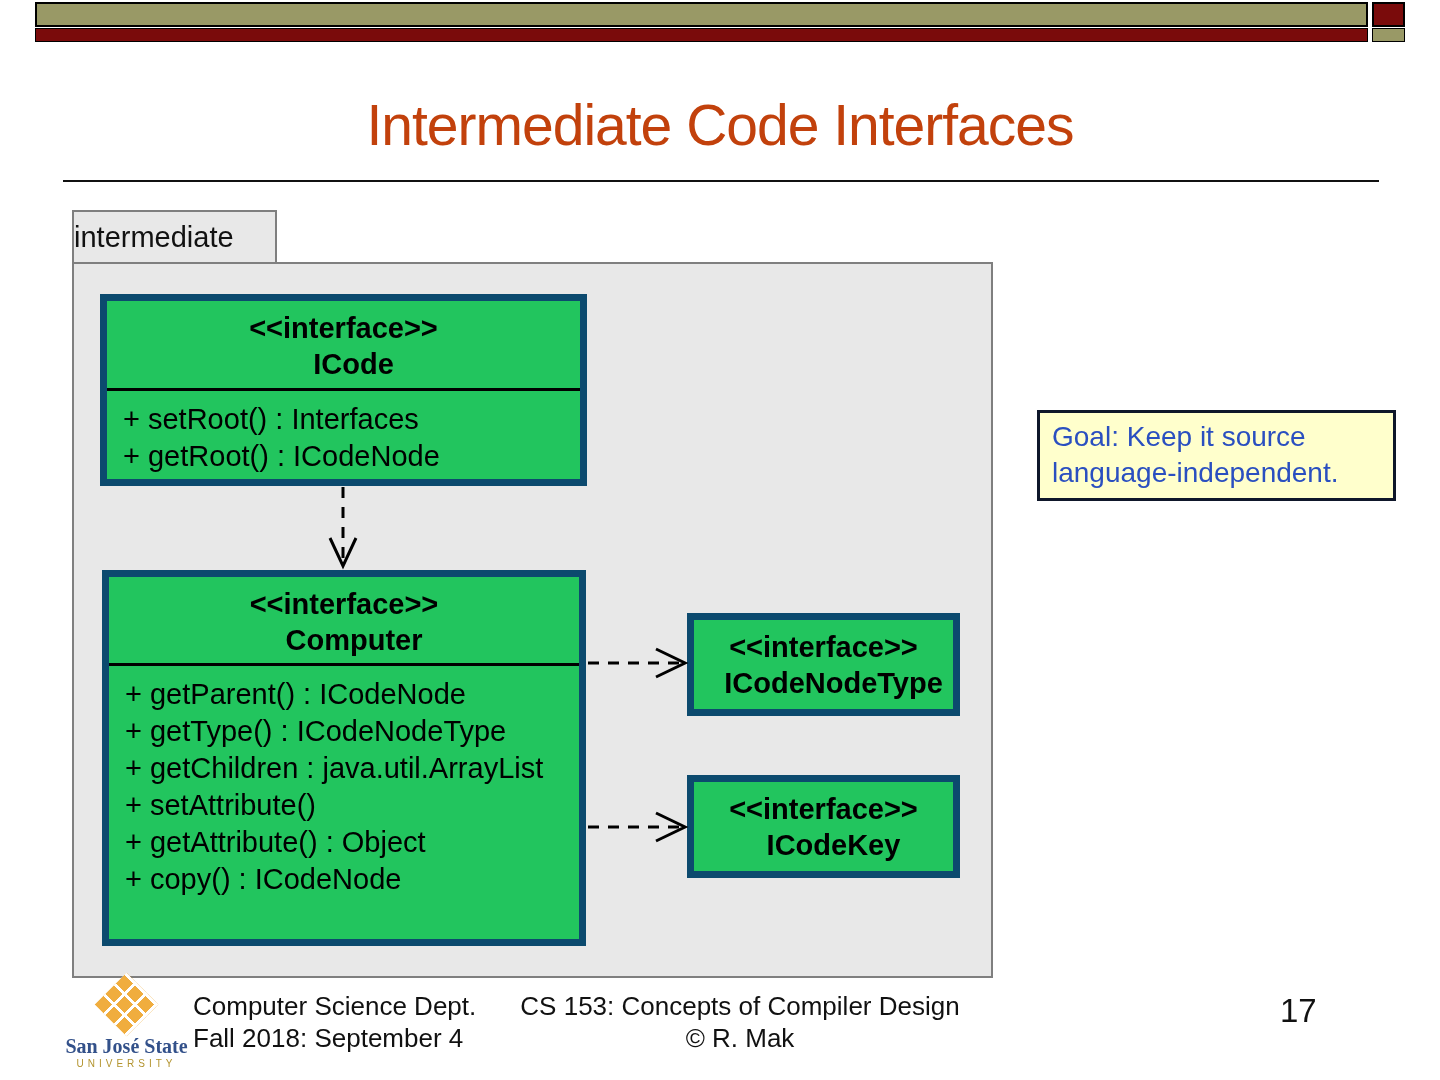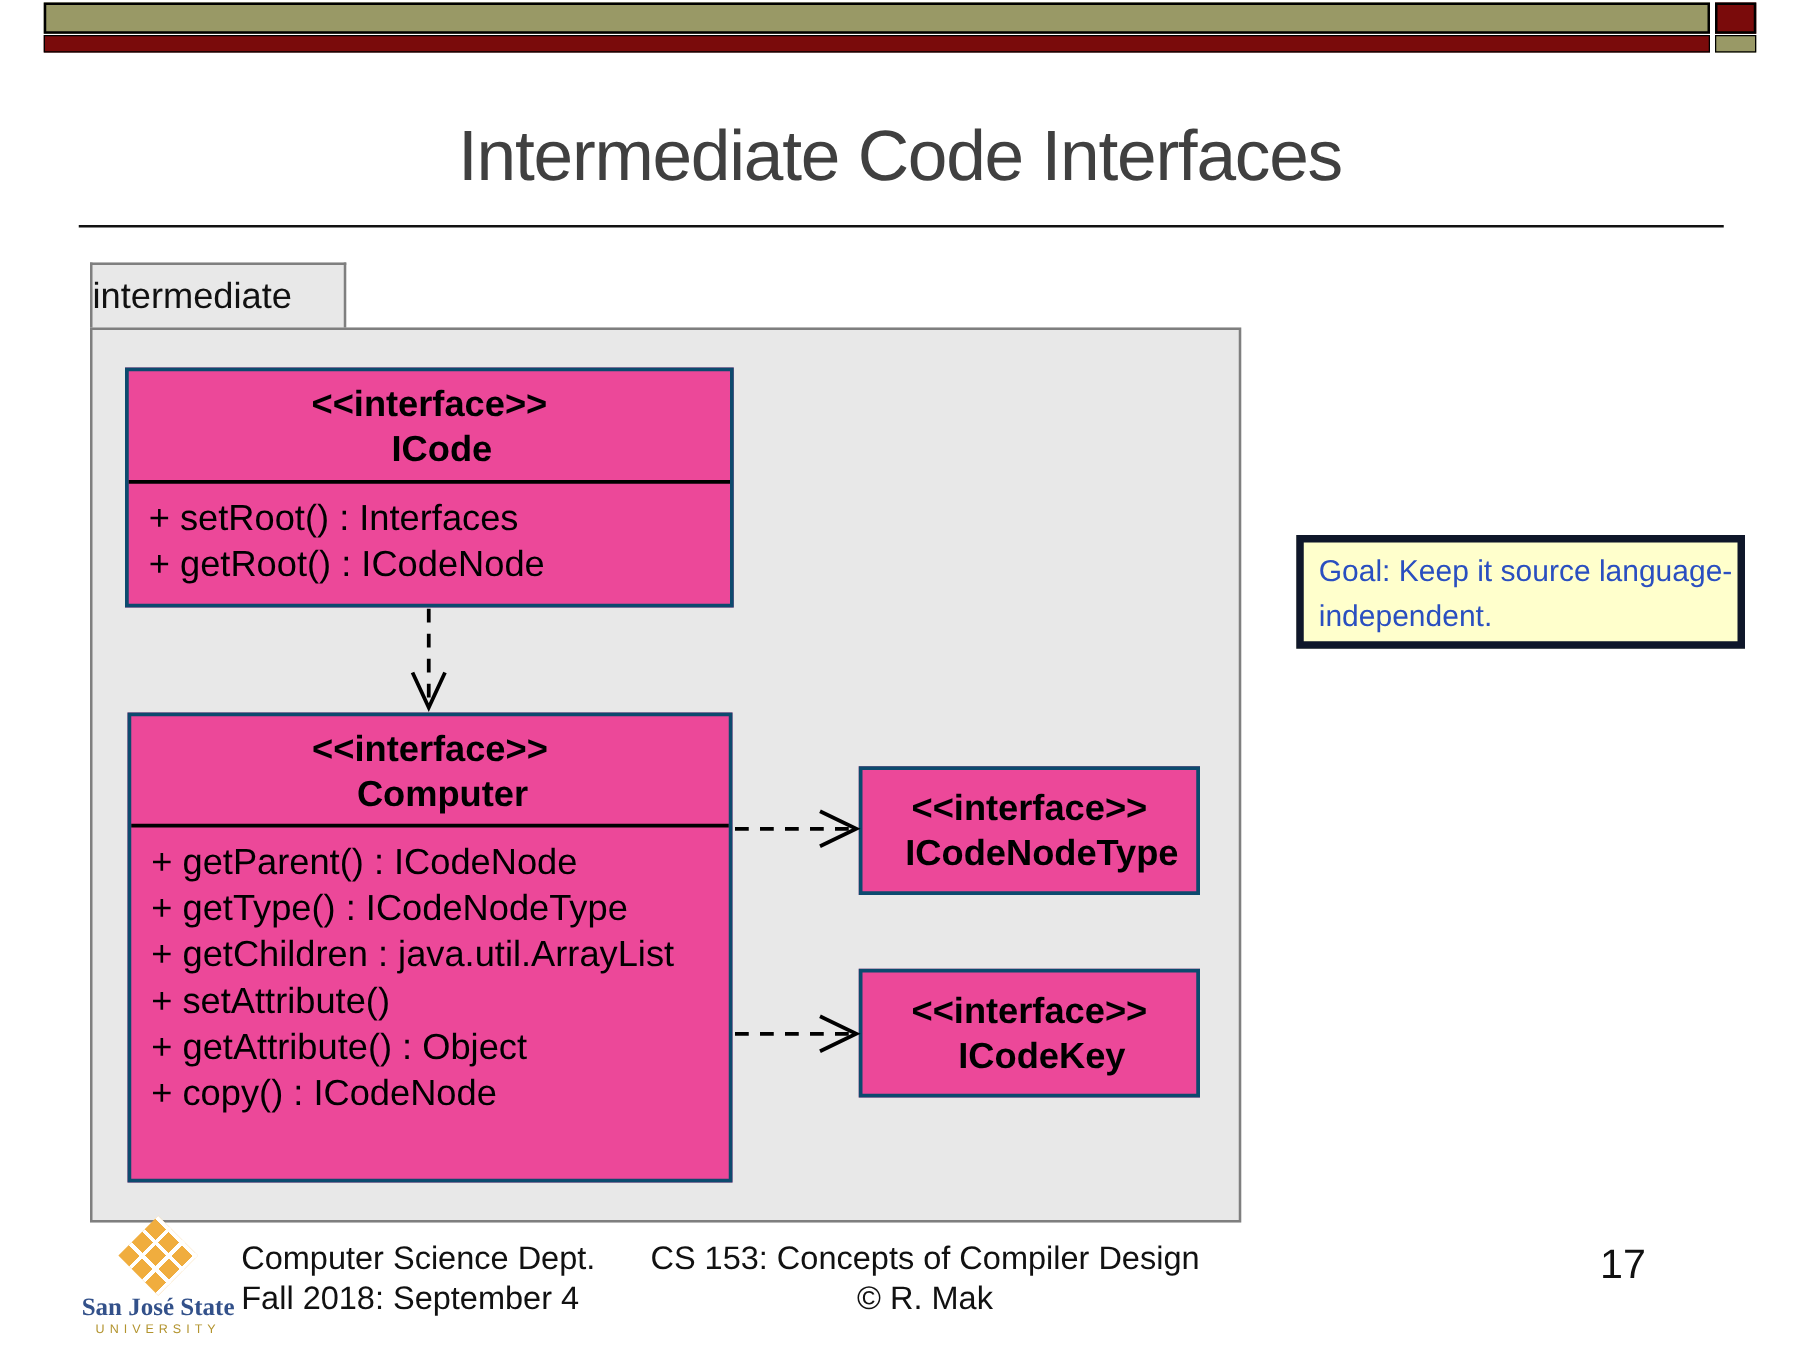--- a/index.html
+++ b/index.html
@@ -27,42 +27,42 @@
   .sq-olive {
     position:absolute; left:1372px; top:28px; width:33px; height:14px;
     background:#999966; border:1px solid #000;
   }
 
   
   .slide-title {
     position:absolute; left:0; top:92px; width:1440px;
     text-align:center;
     font-size:57px; letter-spacing:-1px;
-    color:#404040;
+    color:#c2410c;
   }
   .title-rule {
     position:absolute; left:63px; top:180px; width:1316px; height:0;
     border-top:2px solid #111;
   }
 
   
   .pkg-tab {
     position:absolute; left:72px; top:210px; width:205px; height:53px;
     background:#e8e8e8; border:2px solid #7f7f7f; border-bottom:none;
     display:flex; align-items:center; 
     font-size:29px; color:#111;
   }
   .pkg-body {
     position:absolute; left:72px; top:262px; width:921px; height:716px;
     background:#e8e8e8; border:2px solid #7f7f7f;
   }
 
   
   .uml-box {
-    position:absolute; background:#ec4899; border:3px solid #0c4a6e;
+    position:absolute; background:#22c55e; border:7px solid #0c4a6e;
   }
   .uml-head {
     text-align:center; font-weight:bold; font-size:29px; line-height:36px;
     padding-top:9px; color:#000;
   }
   .uml-head .stereo { display:block; }
   .uml-head .cname  { display:block;margin-left:20px; }
   .uml-methods {
     border-top:3px solid #000;
     padding:10px 0 0 16px;
@@ -78,24 +78,24 @@
   .head-only { display:flex; flex-direction:column; justify-content:center; padding-top:0; height:100%; }
 
   
   .connectors {
     position:absolute; left:0; top:0; width:1440px; height:1080px;
     pointer-events:none;
   }
 
   
   .note-box {
-    position:absolute; left:1037px; top:428px; width:359px; height:91px;
-    background:#ffffcc; border:6px solid #0f172a;
+    position:absolute; left:1037px; top:410px; width:359px; height:91px;
+    background:#ffffcc; border:3px solid #0f172a;
     padding:6px 0 0 12px;
-    font-size:24px; line-height:36px; color:#2a4fc0;
+    font-size:28px; line-height:36px; color:#2a4fc0;
   }
 
   
   .sjsu-logo { position:absolute; left:64px; top:982px; width:125px; text-align:center; }
   .logo-diamond {
     width:45px; height:45px; margin:0 auto;
     transform:rotate(45deg);
     background-color:#f0ad3e;
     background-image:
       repeating-linear-gradient(0deg,  transparent 0 12px, #ffffff 12px 15px),

